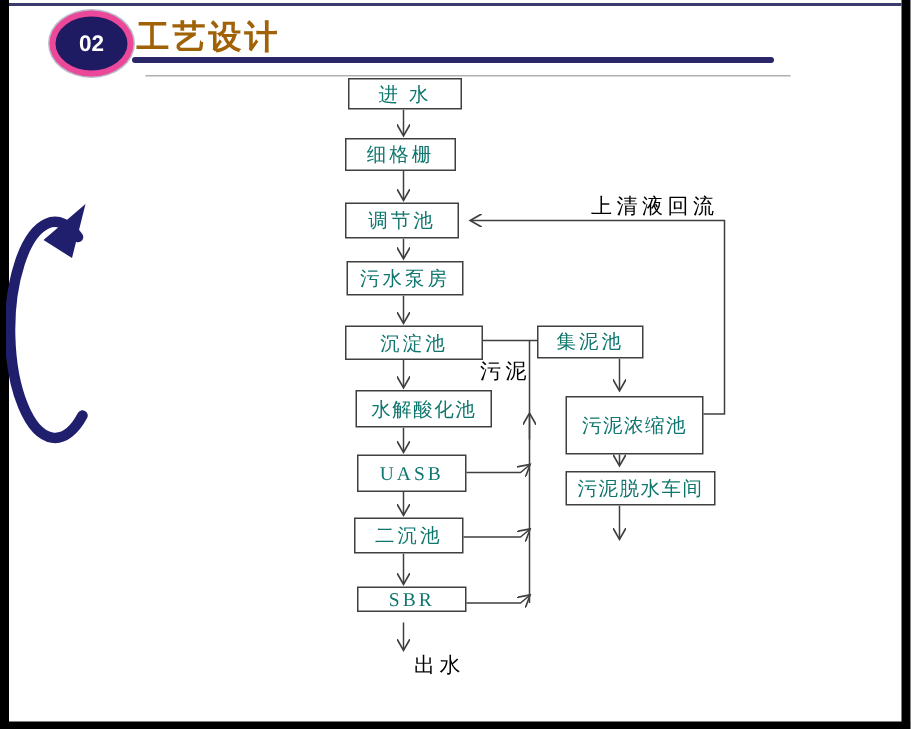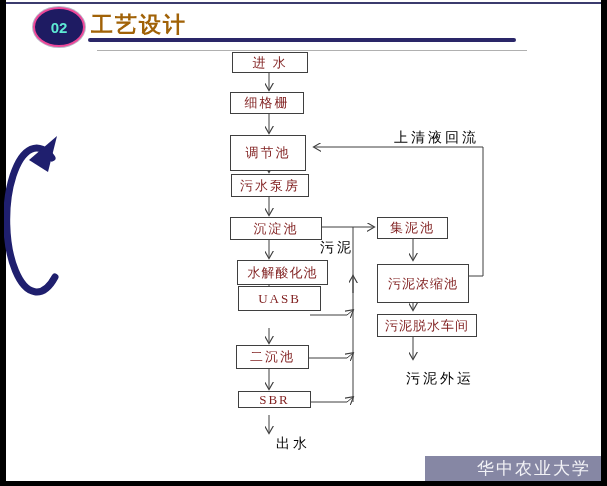--- a/index.html
+++ b/index.html
@@ -8,24 +8,24 @@
     overflow:hidden; font-family:"Liberation Serif", serif;
   }
   .edge { position:absolute; background:#000; }
   .edge-left  { left:0; top:0; width:6px; height:486px; }
   .edge-right { left:601px; top:0; width:6px; height:486px; }
   .edge-bottom{ left:0; top:481px; width:607px; height:5px; }
   .top-line   { position:absolute; left:6px; top:2px; width:595px; height:2px; background:#3b3b6d; }
 
   .badge {
     position:absolute; left:33px; top:7px; width:48px; height:36px;
-    background:#1e1b62; border:2px solid #ec4899; border-radius:50%;
+    background:#1e1b62; border:4px solid #ec4899; border-radius:50%;
     box-shadow:0 0 0 1px #b9b9c9;
     display:flex; align-items:center; justify-content:center;
-    color:#5eead4; font-family:"Liberation Sans", sans-serif;
+    color:#ffffff; font-family:"Liberation Sans", sans-serif;
     font-weight:bold; font-size:15px;
   }
   .title {
     position:absolute; left:91px; top:10px;
     color:#a16207; font-family:"Liberation Sans", sans-serif;
     font-weight:bold; font-size:22px; letter-spacing:2px;
   }
   .title-underline {
     position:absolute; left:88px; top:38px; width:428px; height:4px;
     background:#2a2668; border-radius:2px;
@@ -35,21 +35,21 @@
   }
 
   .flow-svg, .arrow-svg { position:absolute; }
   .flow-svg { left:0; top:0; }
   .arrow-svg { left:4px; top:128px; }
 
   .node {
     position:absolute; box-sizing:border-box;
     background:#ffffff; border:1px solid #3f3f3f;
     display:flex; align-items:center; justify-content:center;
-    color:#7f1d1d; font-size:13px; letter-spacing:2px; white-space:nowrap;
+    color:#0f766e; font-size:13px; letter-spacing:2px; white-space:nowrap;
   }
   .flabel {
     position:absolute; color:#000000; font-size:14px;
     letter-spacing:3px; white-space:nowrap;
   }
 
   .footer-bar {
     position:absolute; left:425px; top:456px; width:176px; height:25px;
     background:#8687a4; display:flex; align-items:center; justify-content:flex-end;
     padding-right:10px; box-sizing:border-box;
@@ -108,34 +108,30 @@
       <line x1="413" y1="239" x2="413" y2="260" marker-end="url(#vee)"></line>
       <line x1="413" y1="288" x2="413" y2="310" marker-end="url(#vee)"></line>
       <line x1="413" y1="337" x2="413" y2="359" marker-end="url(#vee)"></line>
 
       <path d="M468,276 L483,276 L483,147 L314,147" marker-end="url(#vee)"></path>
     </g>
   </svg>
 
   <div class="node" style="left:232px;top:52px;width:76px;height:21px">进 水</div>
   <div class="node" style="left:230px;top:92px;width:74px;height:22px">细格栅</div>
-  <div class="node" style="left:230px;top:135px;width:76px;height:36px">调节池</div>
+  <div class="node" style="left:230px;top:135px;width:76px;height:24px">调节池</div>
   <div class="node" style="left:231px;top:174px;width:78px;height:23px">污水泵房</div>
   <div class="node" style="left:230px;top:217px;width:92px;height:23px">沉淀池</div>
   <div class="node" style="left:237px;top:260px;width:91px;height:25px;letter-spacing:1px">水解酸化池</div>
-  <div class="node" style="left:238px;top:286px;width:83px;height:25px">UASB</div>
+  <div class="node" style="left:238px;top:303px;width:73px;height:25px">UASB</div>
   <div class="node" style="left:236px;top:345px;width:73px;height:24px">二沉池</div>
   <div class="node" style="left:238px;top:391px;width:73px;height:17px">SBR</div>
 
-  <div class="node" style="left:377px;top:217px;width:71px;height:22px">集泥池</div>
+  <div class="node" style="left:358px;top:217px;width:71px;height:22px">集泥池</div>
   <div class="node" style="left:377px;top:264px;width:92px;height:39px;letter-spacing:1px">污泥浓缩池</div>
   <div class="node" style="left:377px;top:314px;width:100px;height:23px;letter-spacing:1px">污泥脱水车间</div>
 
   <div class="flabel" style="left:394px;top:129px">上清液回流</div>
   <div class="flabel" style="left:320px;top:239px">污泥</div>
   <div class="flabel" style="left:276px;top:435px">出水</div>
-  <div class="flabel" style="left:406px;top:370px">污泥外运</div>
 
-  <div class="footer-bar">
-    <span>华中农业大学</span>
-  </div>
 
 </div>
 
 </body></html>

